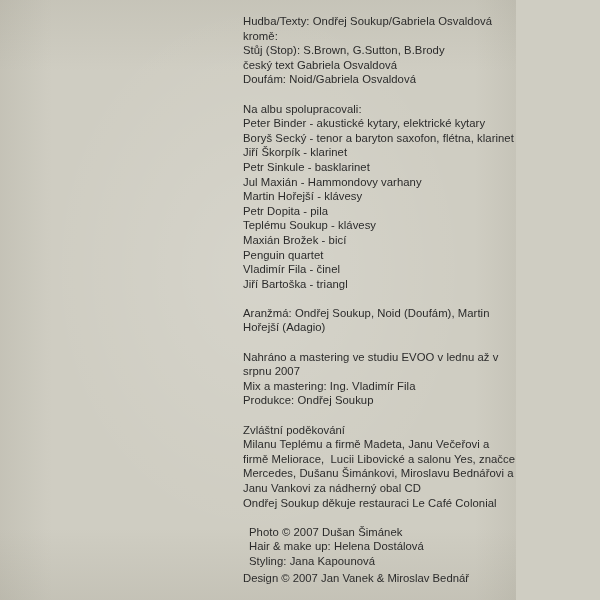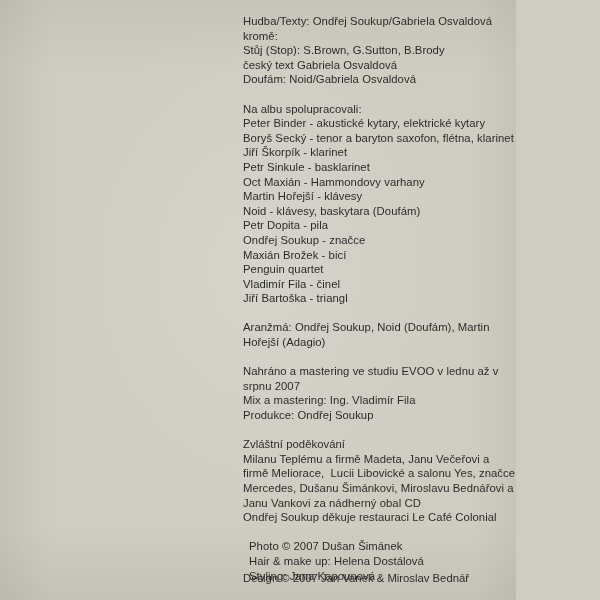--- a/index.html
+++ b/index.html
@@ -75,25 +75,24 @@
       <div class="line">český text Gabriela Osvaldová</div>
       <div class="line">Doufám: Noid/Gabriela Osvaldová</div>
     </div>
 
     <div class="block">
       <div class="line">Na albu spolupracovali:</div>
       <div class="line">Peter Binder - akustické kytary, elektrické kytary</div>
       <div class="line">Boryš Secký - tenor a baryton saxofon, flétna, klarinet</div>
       <div class="line">Jiří Škorpík - klarinet</div>
       <div class="line">Petr Sinkule - basklarinet</div>
-      <div class="line">Oct Maxián - Hammondovy varhany</div>
+      <div class="line">Jul Maxián - Hammondovy varhany</div>
       <div class="line">Martin Hořejší - klávesy</div>
-      <div class="line">Noid - klávesy, baskytara (Doufám)</div>
       <div class="line">Petr Dopita - pila</div>
-      <div class="line">Ondřej Soukup - značce</div>
+      <div class="line">Teplému Soukup - klávesy</div>
       <div class="line">Maxián Brožek - bicí</div>
       <div class="line">Penguin quartet</div>
       <div class="line">Vladimír Fila - činel</div>
       <div class="line">Jiří Bartoška - triangl</div>
     </div>
 
     <div class="block">
       <div class="line">Aranžmá: Ondřej Soukup, Noid (Doufám), Martin</div>
       <div class="line">Hořejší (Adagio)</div>
     </div>

